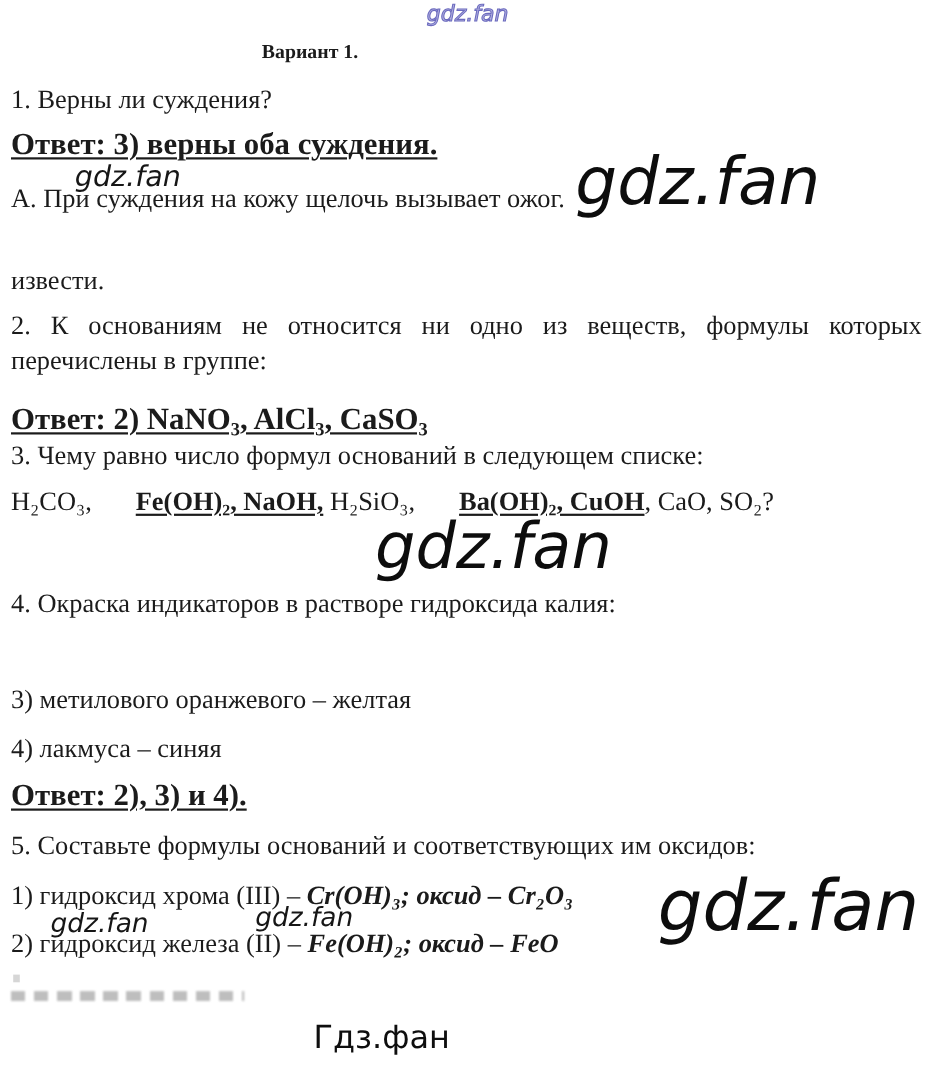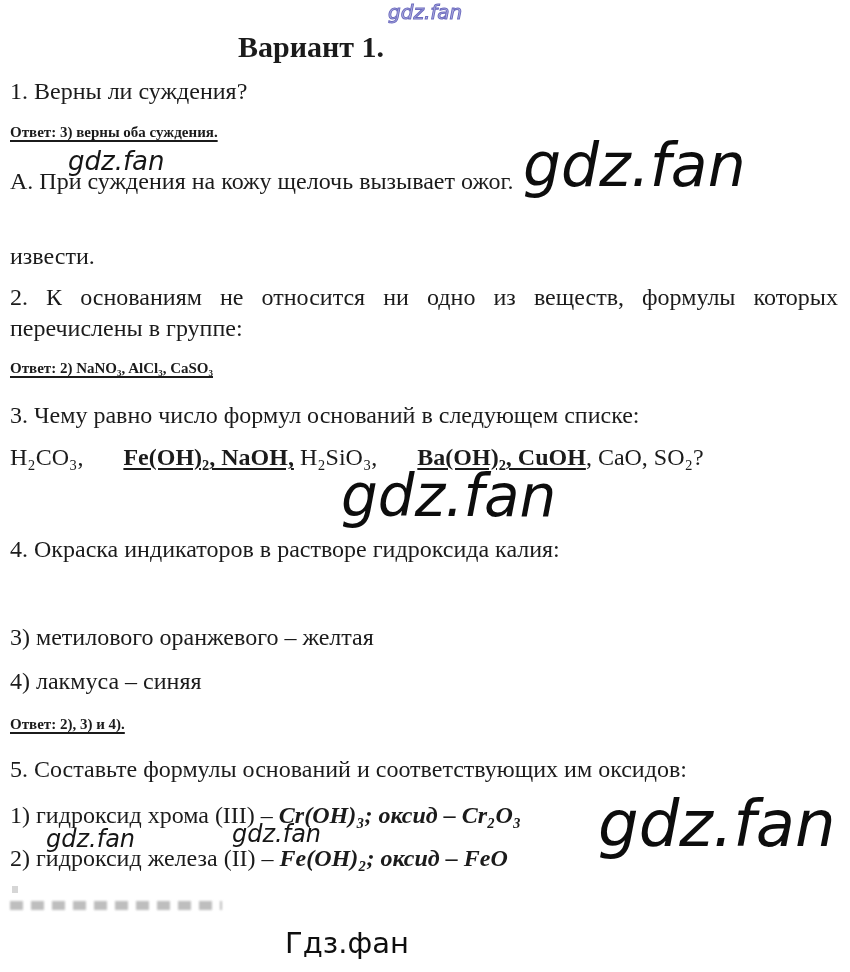--- a/index.html
+++ b/index.html
@@ -21,38 +21,38 @@
     white-space: nowrap;
   }
   .just {
     white-space: normal;
     text-align: justify;
     text-align-last: justify;
     text-justify: inter-word;
   }
   .ans {
     font-weight: bold;
-    font-size: 15px;
+    font-size: 28px;
     text-decoration-line: underline;
     text-decoration-thickness: 2px;
     text-underline-offset: 3px;
   }
   .seg-bu {
     font-weight: bold;
     text-decoration-line: underline;
     text-decoration-thickness: 2px;
     text-underline-offset: 3px;
     margin-left: 34px;
   }
   .seg-fi { font-weight: bold; font-style: italic; }
   .title {
     position: absolute;
     top: 34px;
     left: 238px;
-    font-size: 30px;
+    font-size: 18px;
     font-weight: bold;
     line-height: 26px;
     white-space: nowrap;
   }
   .wm {
     position: absolute;
     font-family: "DejaVu Sans", "Liberation Sans", sans-serif;
     line-height: 1;
     white-space: nowrap;
     color: #0d0d0d;
@@ -106,21 +106,21 @@
   <div class="title">Вариант 1.</div>
 
   <div class="line" style="top:78px">1. Верны ли суждения?</div>
   <div class="line ans" style="top:119px">Ответ: 3) верны оба суждения.</div>
 
   <div class="line" style="top:168px">А. При суждения на кожу щелочь вызывает ожог.</div>
   <div class="line" style="top:243px">извести.</div>
 
   <div class="line just" style="top:284px">2. К основаниям не относится ни одно из веществ, формулы которых</div>
   <div class="line" style="top:315px">перечислены в группе:</div>
-  <div class="line ans" style="top:355px">Ответ: 2) NaNO₃, AlCl₃, CaSO₃</div>
+  <div class="line ans" style="top:369px">Ответ: 2) NaNO₃, AlCl₃, CaSO₃</div>
 
   <div class="line" style="top:402px">3. Чему равно число формул оснований в следующем списке:</div>
   <div class="line" style="top:444px"><span>H₂CO₃, </span><span class="seg-bu">Fe(OH)₂, NaOH,</span><span> H₂SiO₃, </span><span class="seg-bu">Ba(OH)₂, CuOH</span><span>, CaO, SO₂?</span></div>
 
   <div class="line" style="top:536px">4. Окраска индикаторов в растворе гидроксида калия:</div>
   <div class="line" style="top:624px">3) метилового оранжевого – желтая</div>
   <div class="line" style="top:668px">4) лакмуса – синяя</div>
   <div class="line ans" style="top:711px">Ответ: 2), 3) и 4).</div>
 
   <div class="line" style="top:756px">5. Составьте формулы оснований и соответствующих им оксидов:</div>

